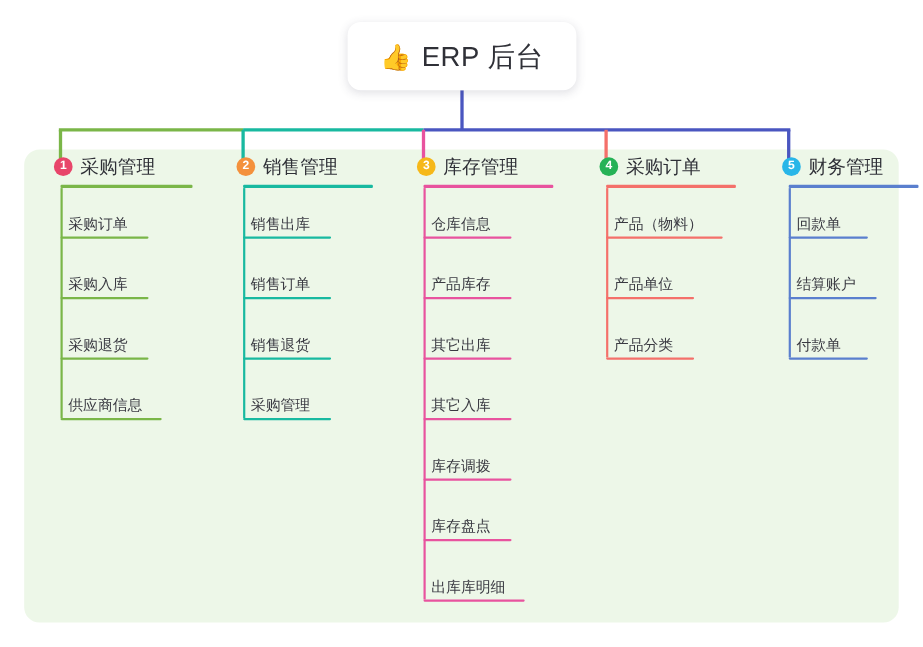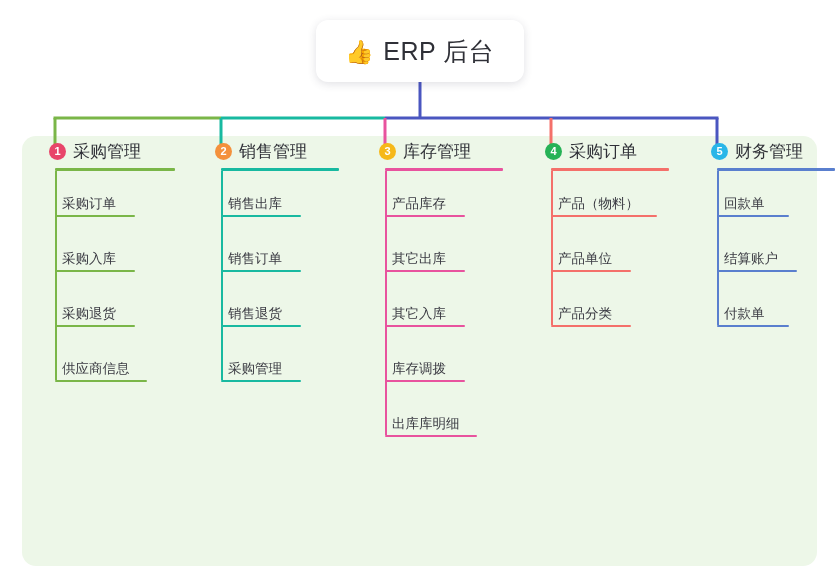--- a/index.html
+++ b/index.html
@@ -220,33 +220,41 @@
     </div>
     <div class="column" style="left: 360px;">
       <div class="col-header">
         <span class="badge" style="background: rgb(246, 184, 25);">3</span>
         <span class="col-title">库存管理</span>
       </div>
       <div class="col-underline" style="background: rgb(232, 83, 158); width: 118px; margin-left: 25px;"></div>
       <div class="col-body">
         <div class="spine" style="background: rgb(232, 83, 158);"></div>
         <div class="leaf">
+          <span class="leaf-label">仓库信息</span>
+          <span class="leaf-underline" style="background: rgb(232, 83, 158); width: 80px;"></span>
+        </div>
+        <div class="leaf">
           <span class="leaf-label">产品库存</span>
           <span class="leaf-underline" style="background: rgb(232, 83, 158); width: 80px;"></span>
         </div>
         <div class="leaf">
           <span class="leaf-label">其它出库</span>
           <span class="leaf-underline" style="background: rgb(232, 83, 158); width: 80px;"></span>
         </div>
         <div class="leaf">
           <span class="leaf-label">其它入库</span>
           <span class="leaf-underline" style="background: rgb(232, 83, 158); width: 80px;"></span>
         </div>
         <div class="leaf">
           <span class="leaf-label">库存调拨</span>
+          <span class="leaf-underline" style="background: rgb(232, 83, 158); width: 80px;"></span>
+        </div>
+        <div class="leaf">
+          <span class="leaf-label">库存盘点</span>
           <span class="leaf-underline" style="background: rgb(232, 83, 158); width: 80px;"></span>
         </div>
         <div class="leaf">
           <span class="leaf-label">出库库明细</span>
           <span class="leaf-underline" style="background: rgb(232, 83, 158); width: 92px;"></span>
         </div>
       </div>
     </div>
     <div class="column" style="left: 526px;">
       <div class="col-header">

